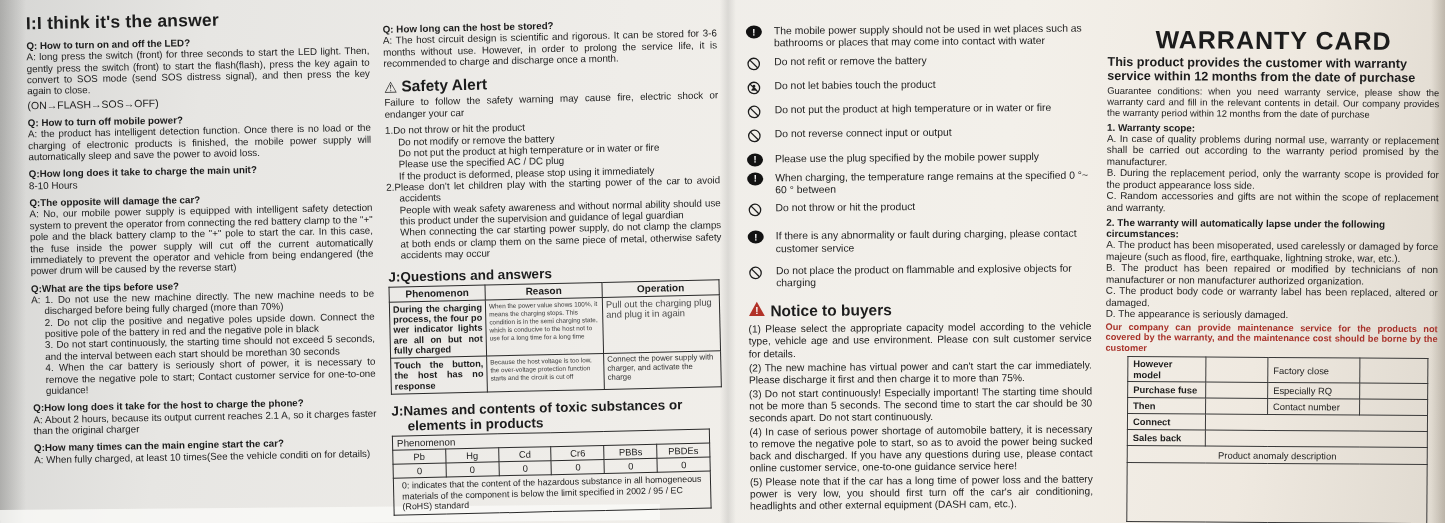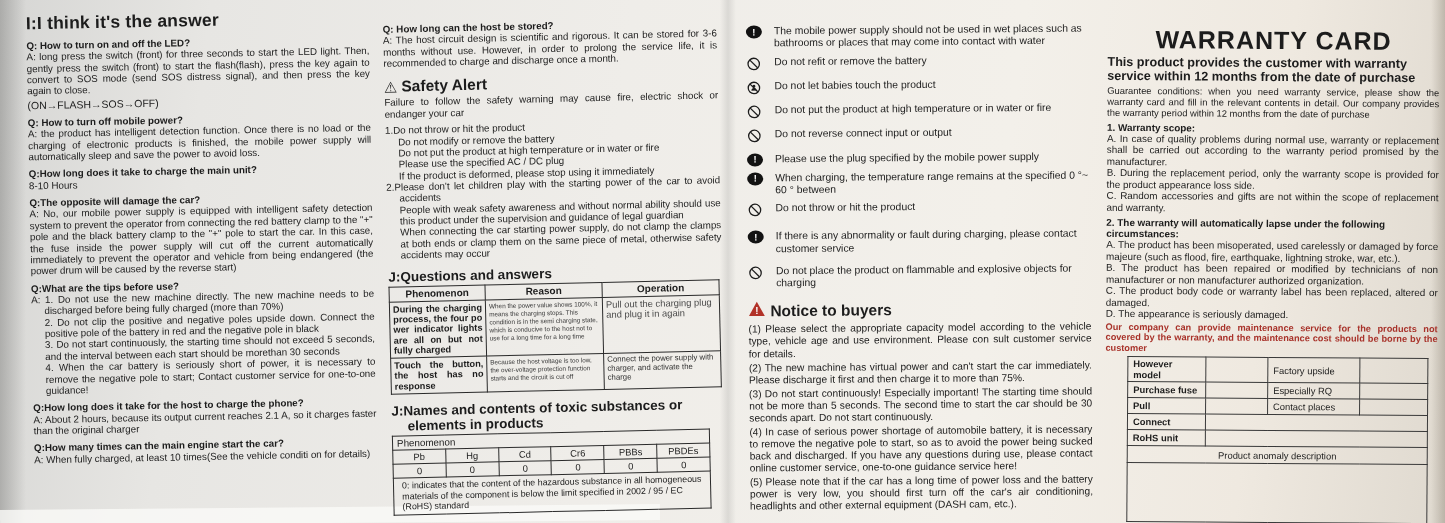--- a/index.html
+++ b/index.html
@@ -288,41 +288,41 @@
       <colgroup>
           <col style="width:78px">
           <col style="width:62px">
           <col style="width:92px">
           <col style="width:68px">
         </colgroup>
       <tbody>
           <tr>
         <td class="lab">However model</td>
         <td></td>
-        <td>Factory upside</td>
+        <td>Factory close</td>
         <td></td>
       </tr>
       <tr>
         <td class="lab">Purchase fuse</td>
         <td></td>
         <td>Especially RQ</td>
         <td></td>
       </tr>
       <tr>
-        <td class="lab">Pull</td>
-        <td></td>
-        <td>Contact places</td>
+        <td class="lab">Then</td>
+        <td></td>
+        <td>Contact number</td>
         <td></td>
       </tr>
       <tr>
         <td class="lab">Connect</td>
         <td colspan="3"></td>
       </tr>
       <tr>
-        <td class="lab">RoHS unit</td>
+        <td class="lab">Sales back</td>
         <td colspan="3"></td>
       </tr>
       <tr>
         <td class="anomaly" colspan="4">Product anomaly description</td>
       </tr>
       <tr>
         <td class="big" colspan="4"></td>
       </tr>
     </tbody>
       </table>

